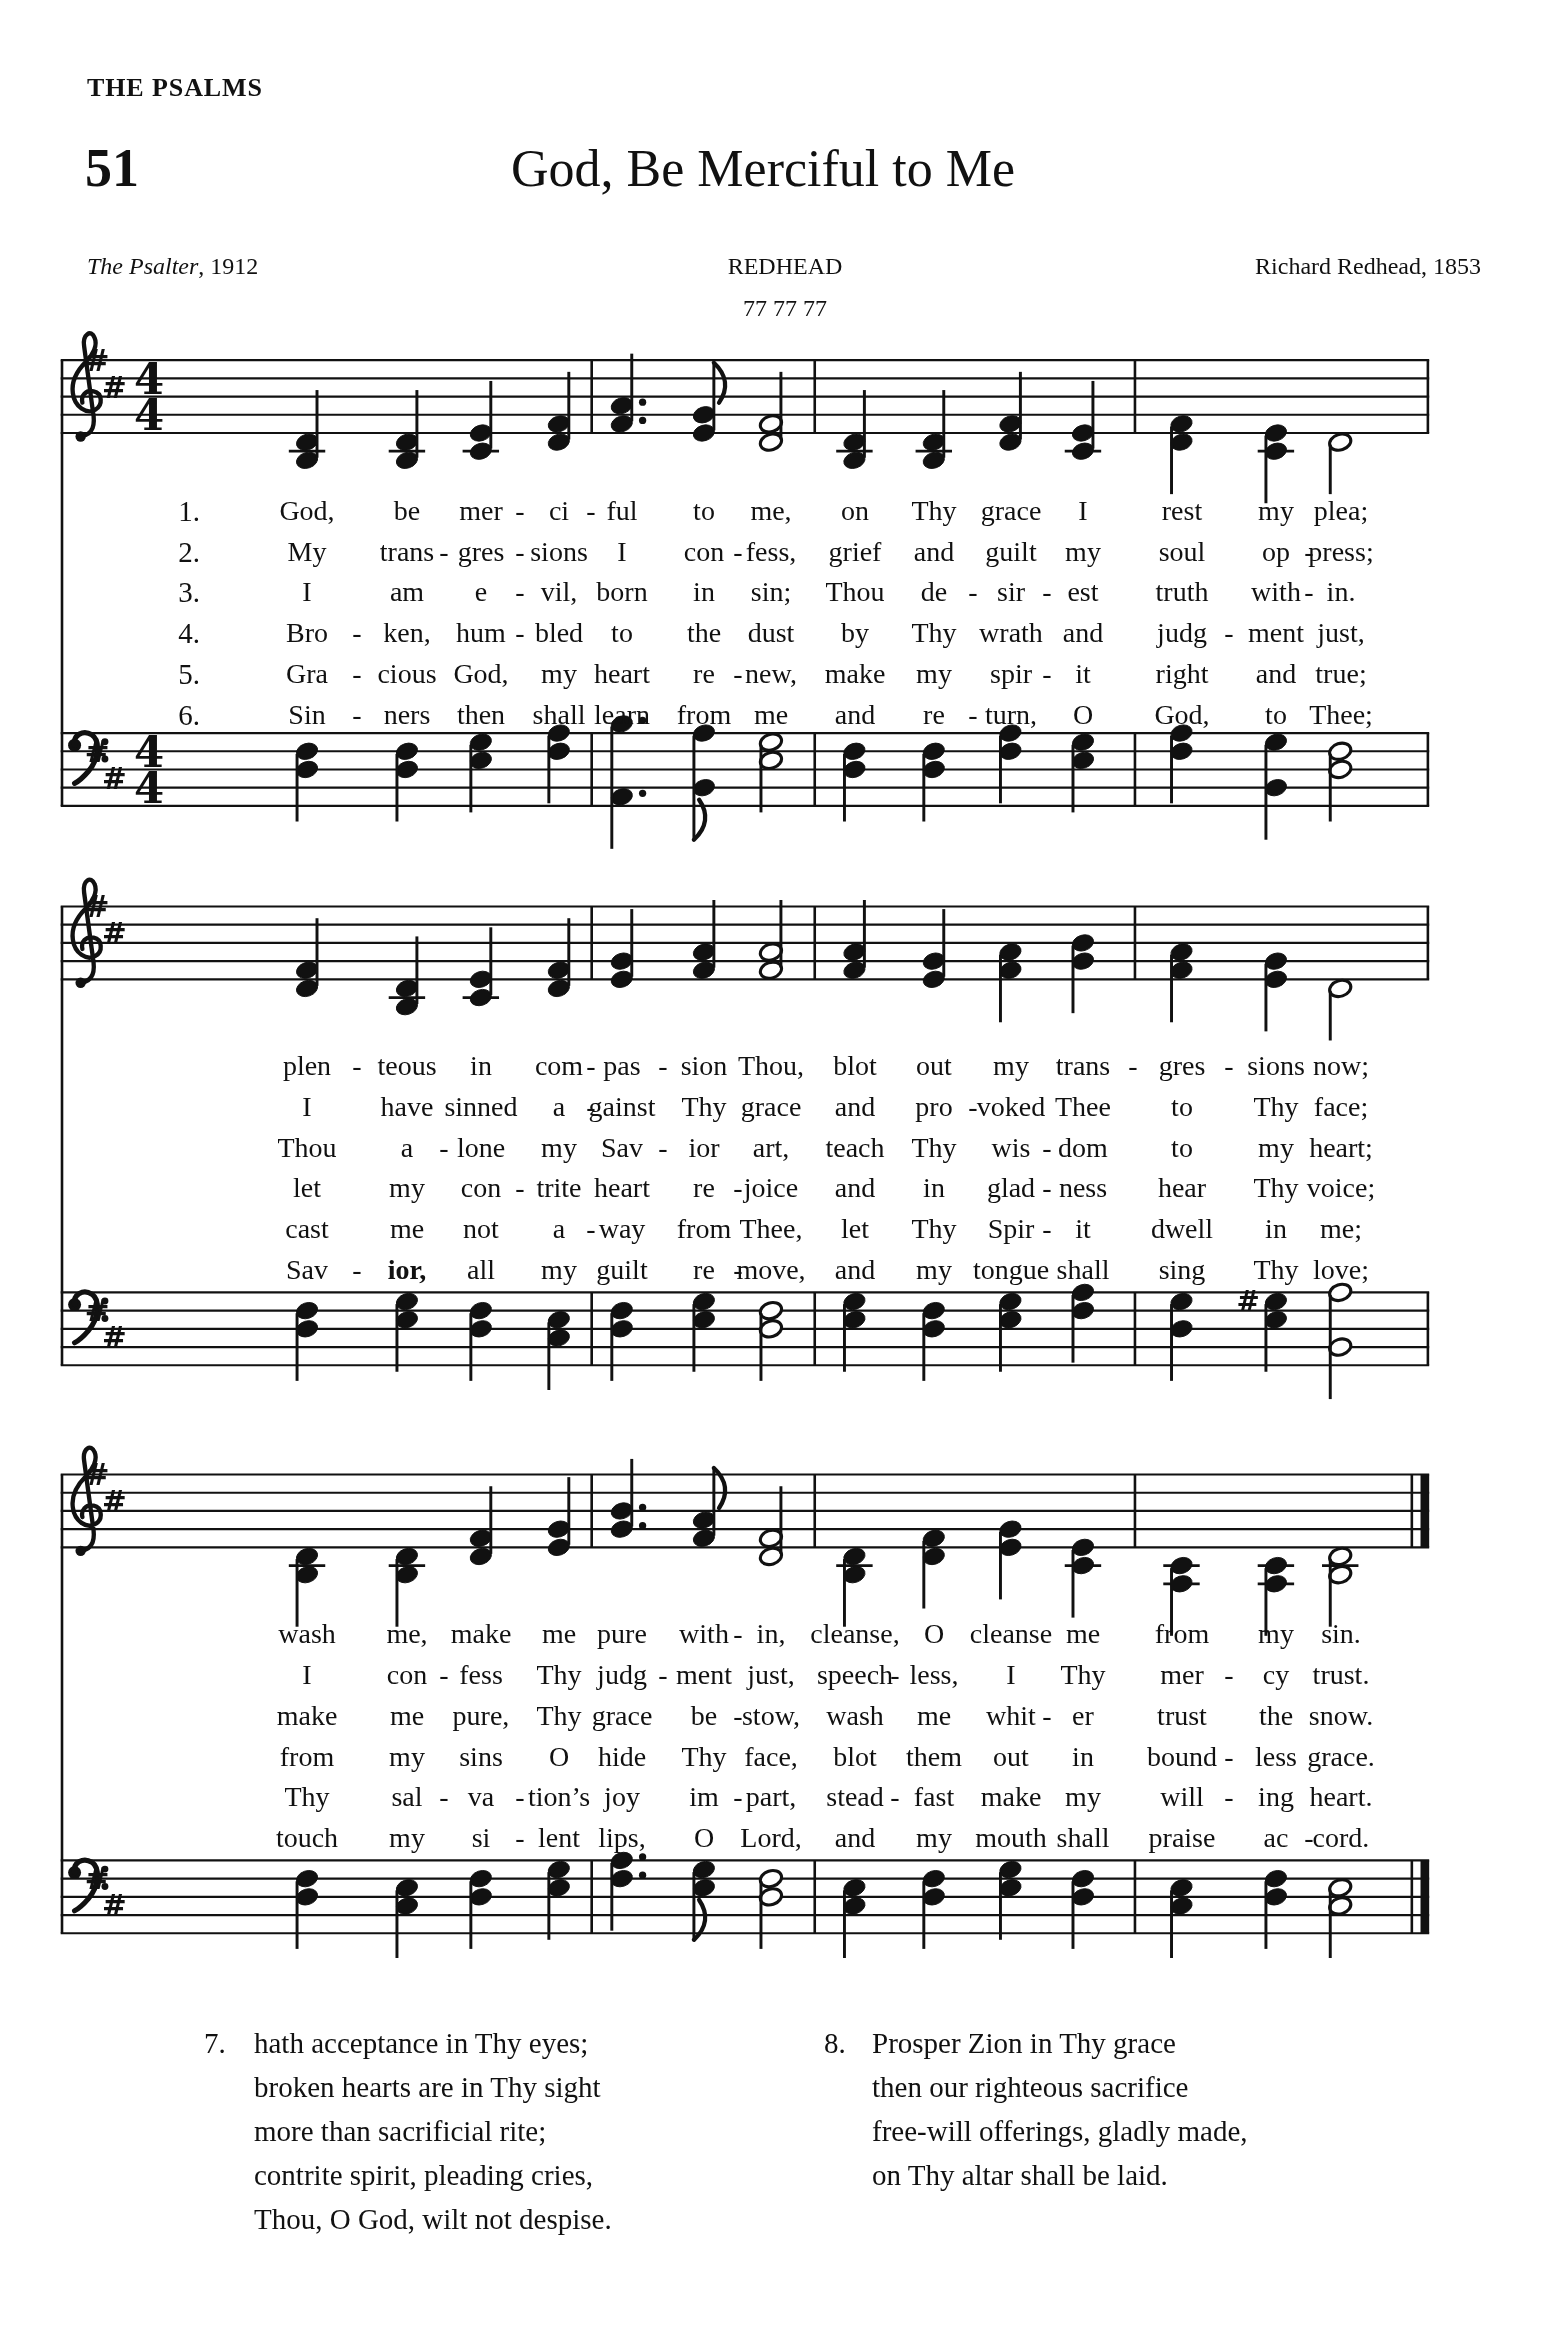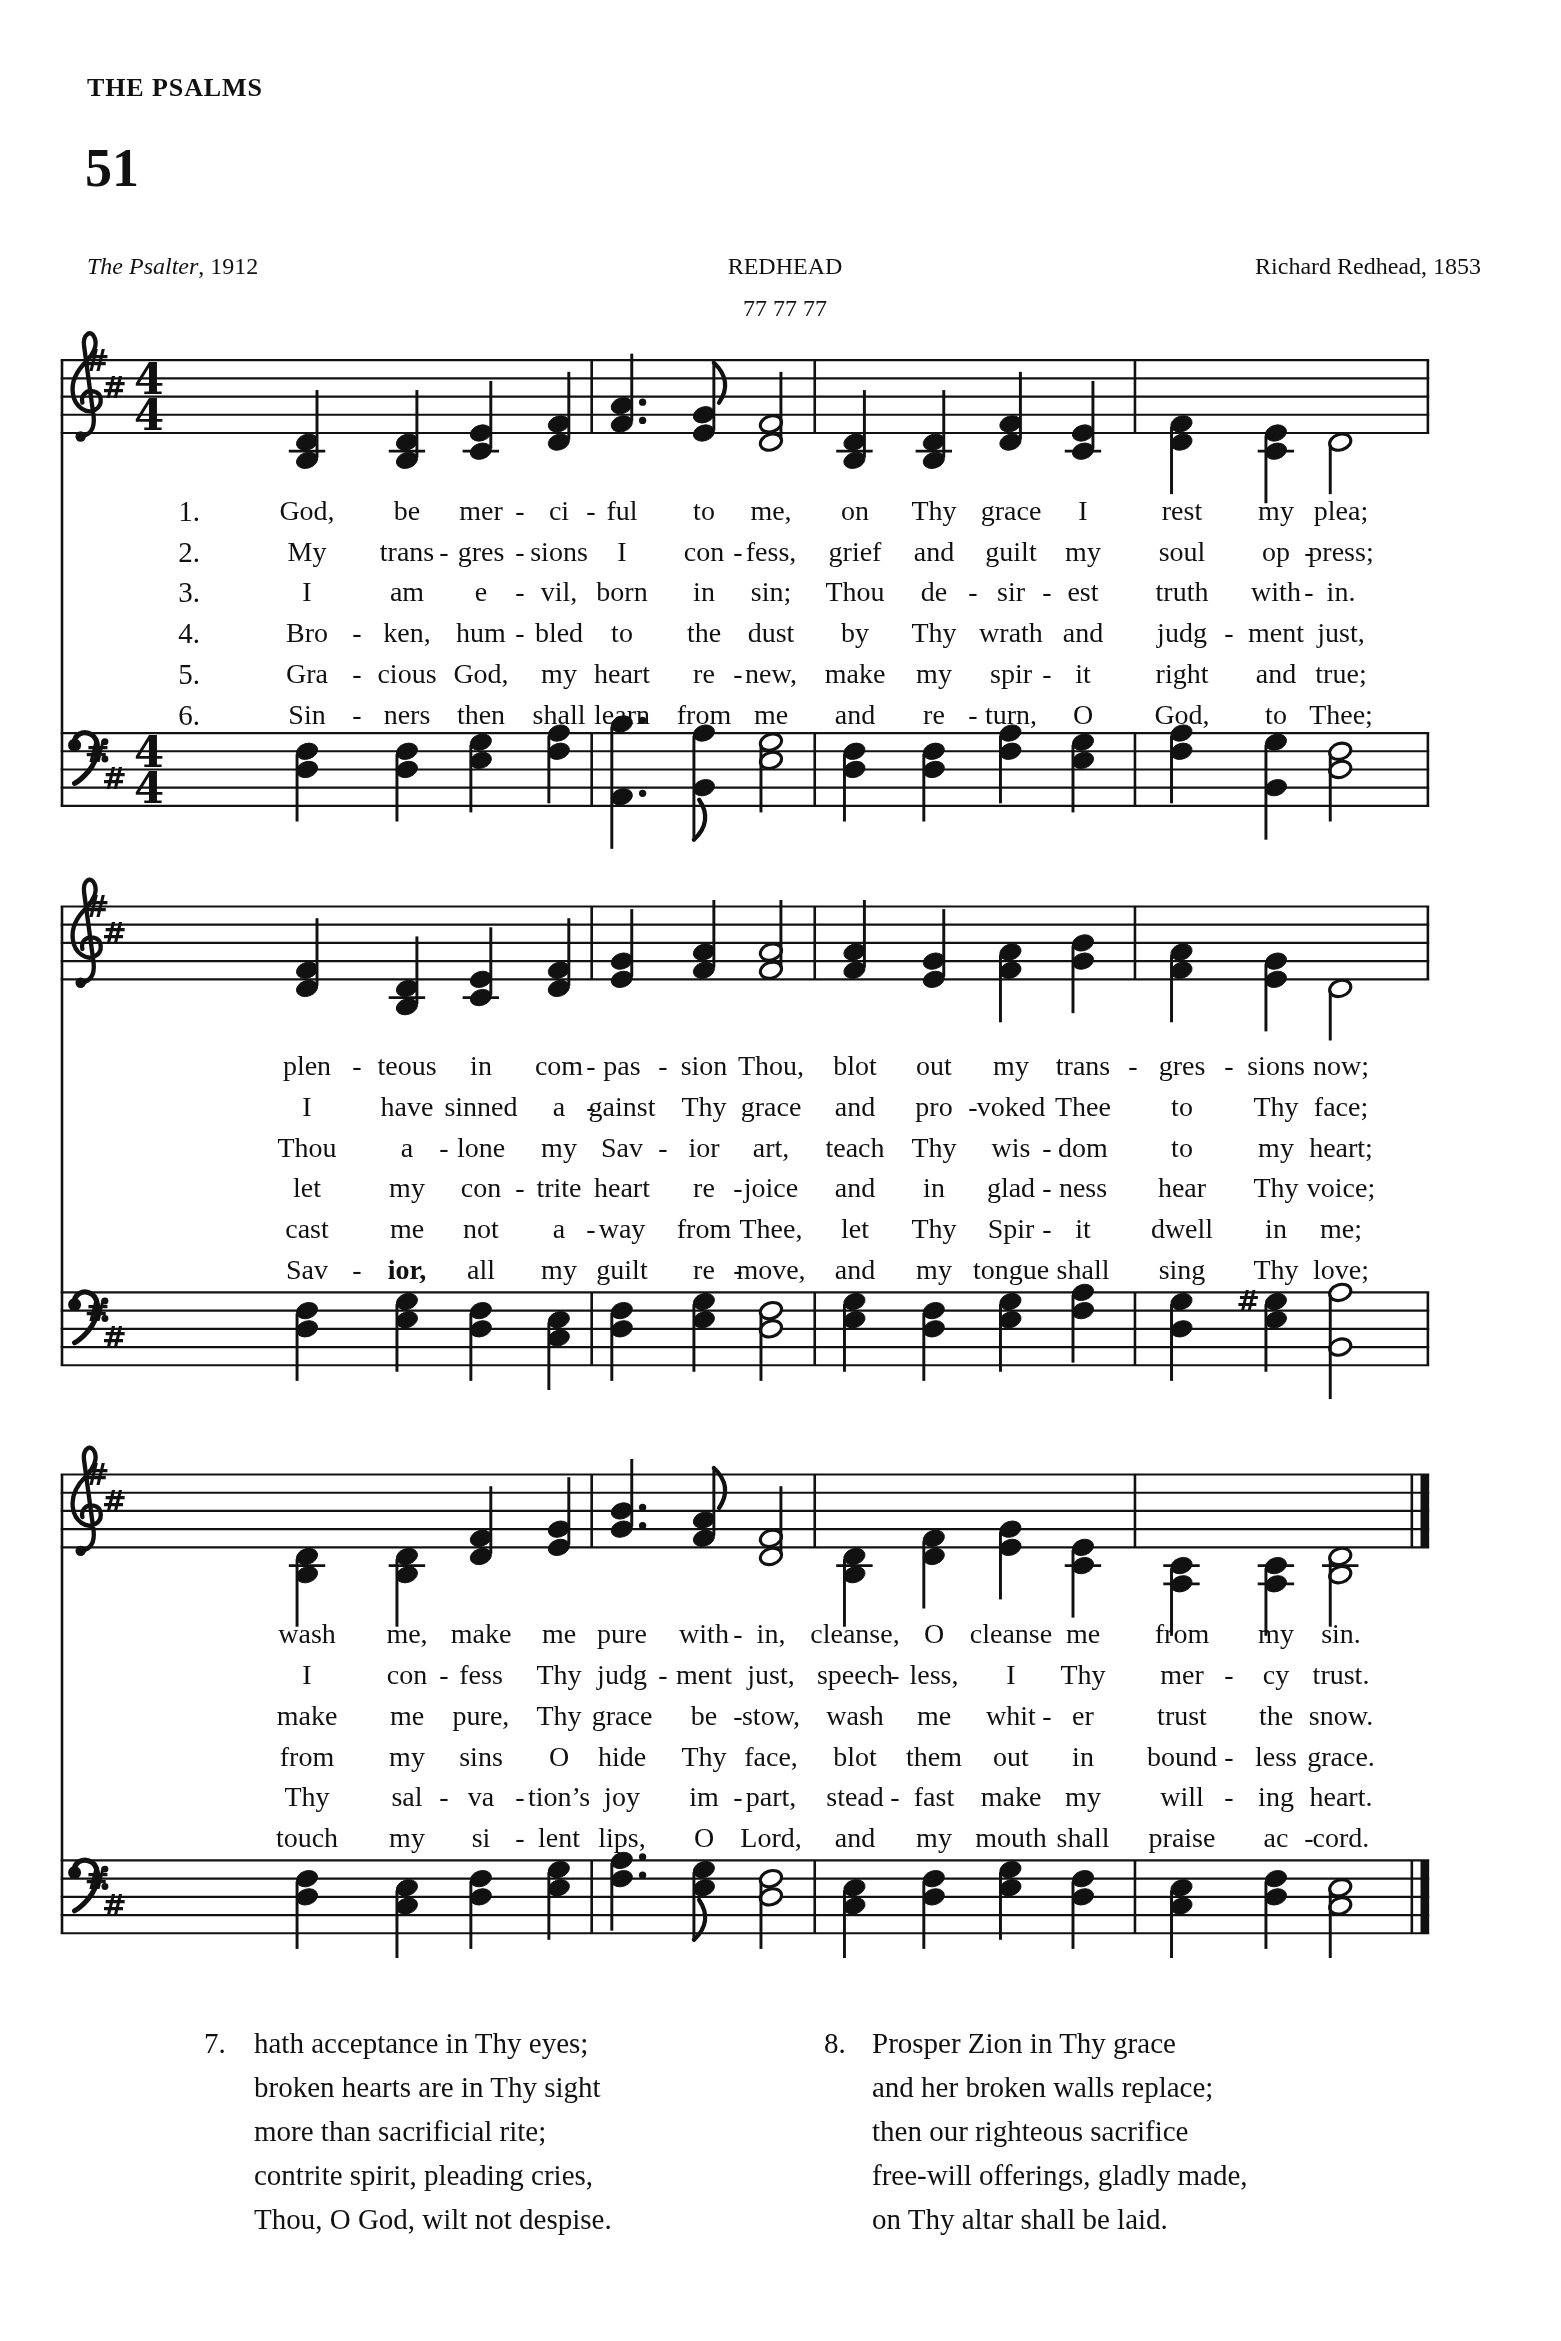--- a/index.html
+++ b/index.html
@@ -43,20 +43,21 @@
 </style>
 </head>
 <body>
 
 <div class="page">
 
   <div class="abs section-header" style="left:87px;top:73px;">THE PSALMS</div>
 
   <div class="abs hymn-number" style="left:85px;top:137px;">51</div>
 
+  <div class="abs hymn-title" style="left:763px;top:139px;">God, Be Merciful to Me</div>
 
   <div class="abs attr" style="left:87px;top:253px;"><i>The Psalter</i><span>, 1912</span></div>
 
   <div class="abs attr attr-center" style="left:785px;top:253px;">REDHEAD</div>
 
   <div class="abs attr attr-right" style="right:80px;top:253px;">Richard Redhead, 1853</div>
 
   <div class="abs meter" style="left:785px;top:295px;">77 77 77</div>
 
   <svg id="music-svg" class="abs" style="left:0;top:0;" width="1561" height="2342" viewBox="0 0 1800 2700">
@@ -996,20 +997,19 @@
       <div class="abs" style="left: 254px; top: 2021px;">
         <div class="stanza-line">hath acceptance in Thy eyes;</div>
         <div class="stanza-line">broken hearts are in Thy sight</div>
         <div class="stanza-line">more than sacrificial rite;</div>
         <div class="stanza-line">contrite spirit, pleading cries,</div>
         <div class="stanza-line">Thou, O God, wilt not despise.</div>
       </div>
       <div class="abs stanza-num" style="left: 824px; top: 2021px;">8.</div>
       <div class="abs" style="left: 872px; top: 2021px;">
         <div class="stanza-line">Prosper Zion in Thy grace</div>
-        <div class="stanza-line">and her broken walls replace;</div>
         <div class="stanza-line">then our righteous sacrifice</div>
         <div class="stanza-line">free-will offerings, gladly made,</div>
         <div class="stanza-line">on Thy altar shall be laid.</div>
       </div>
     </div>
 </div>
 
 
 </body></html>

